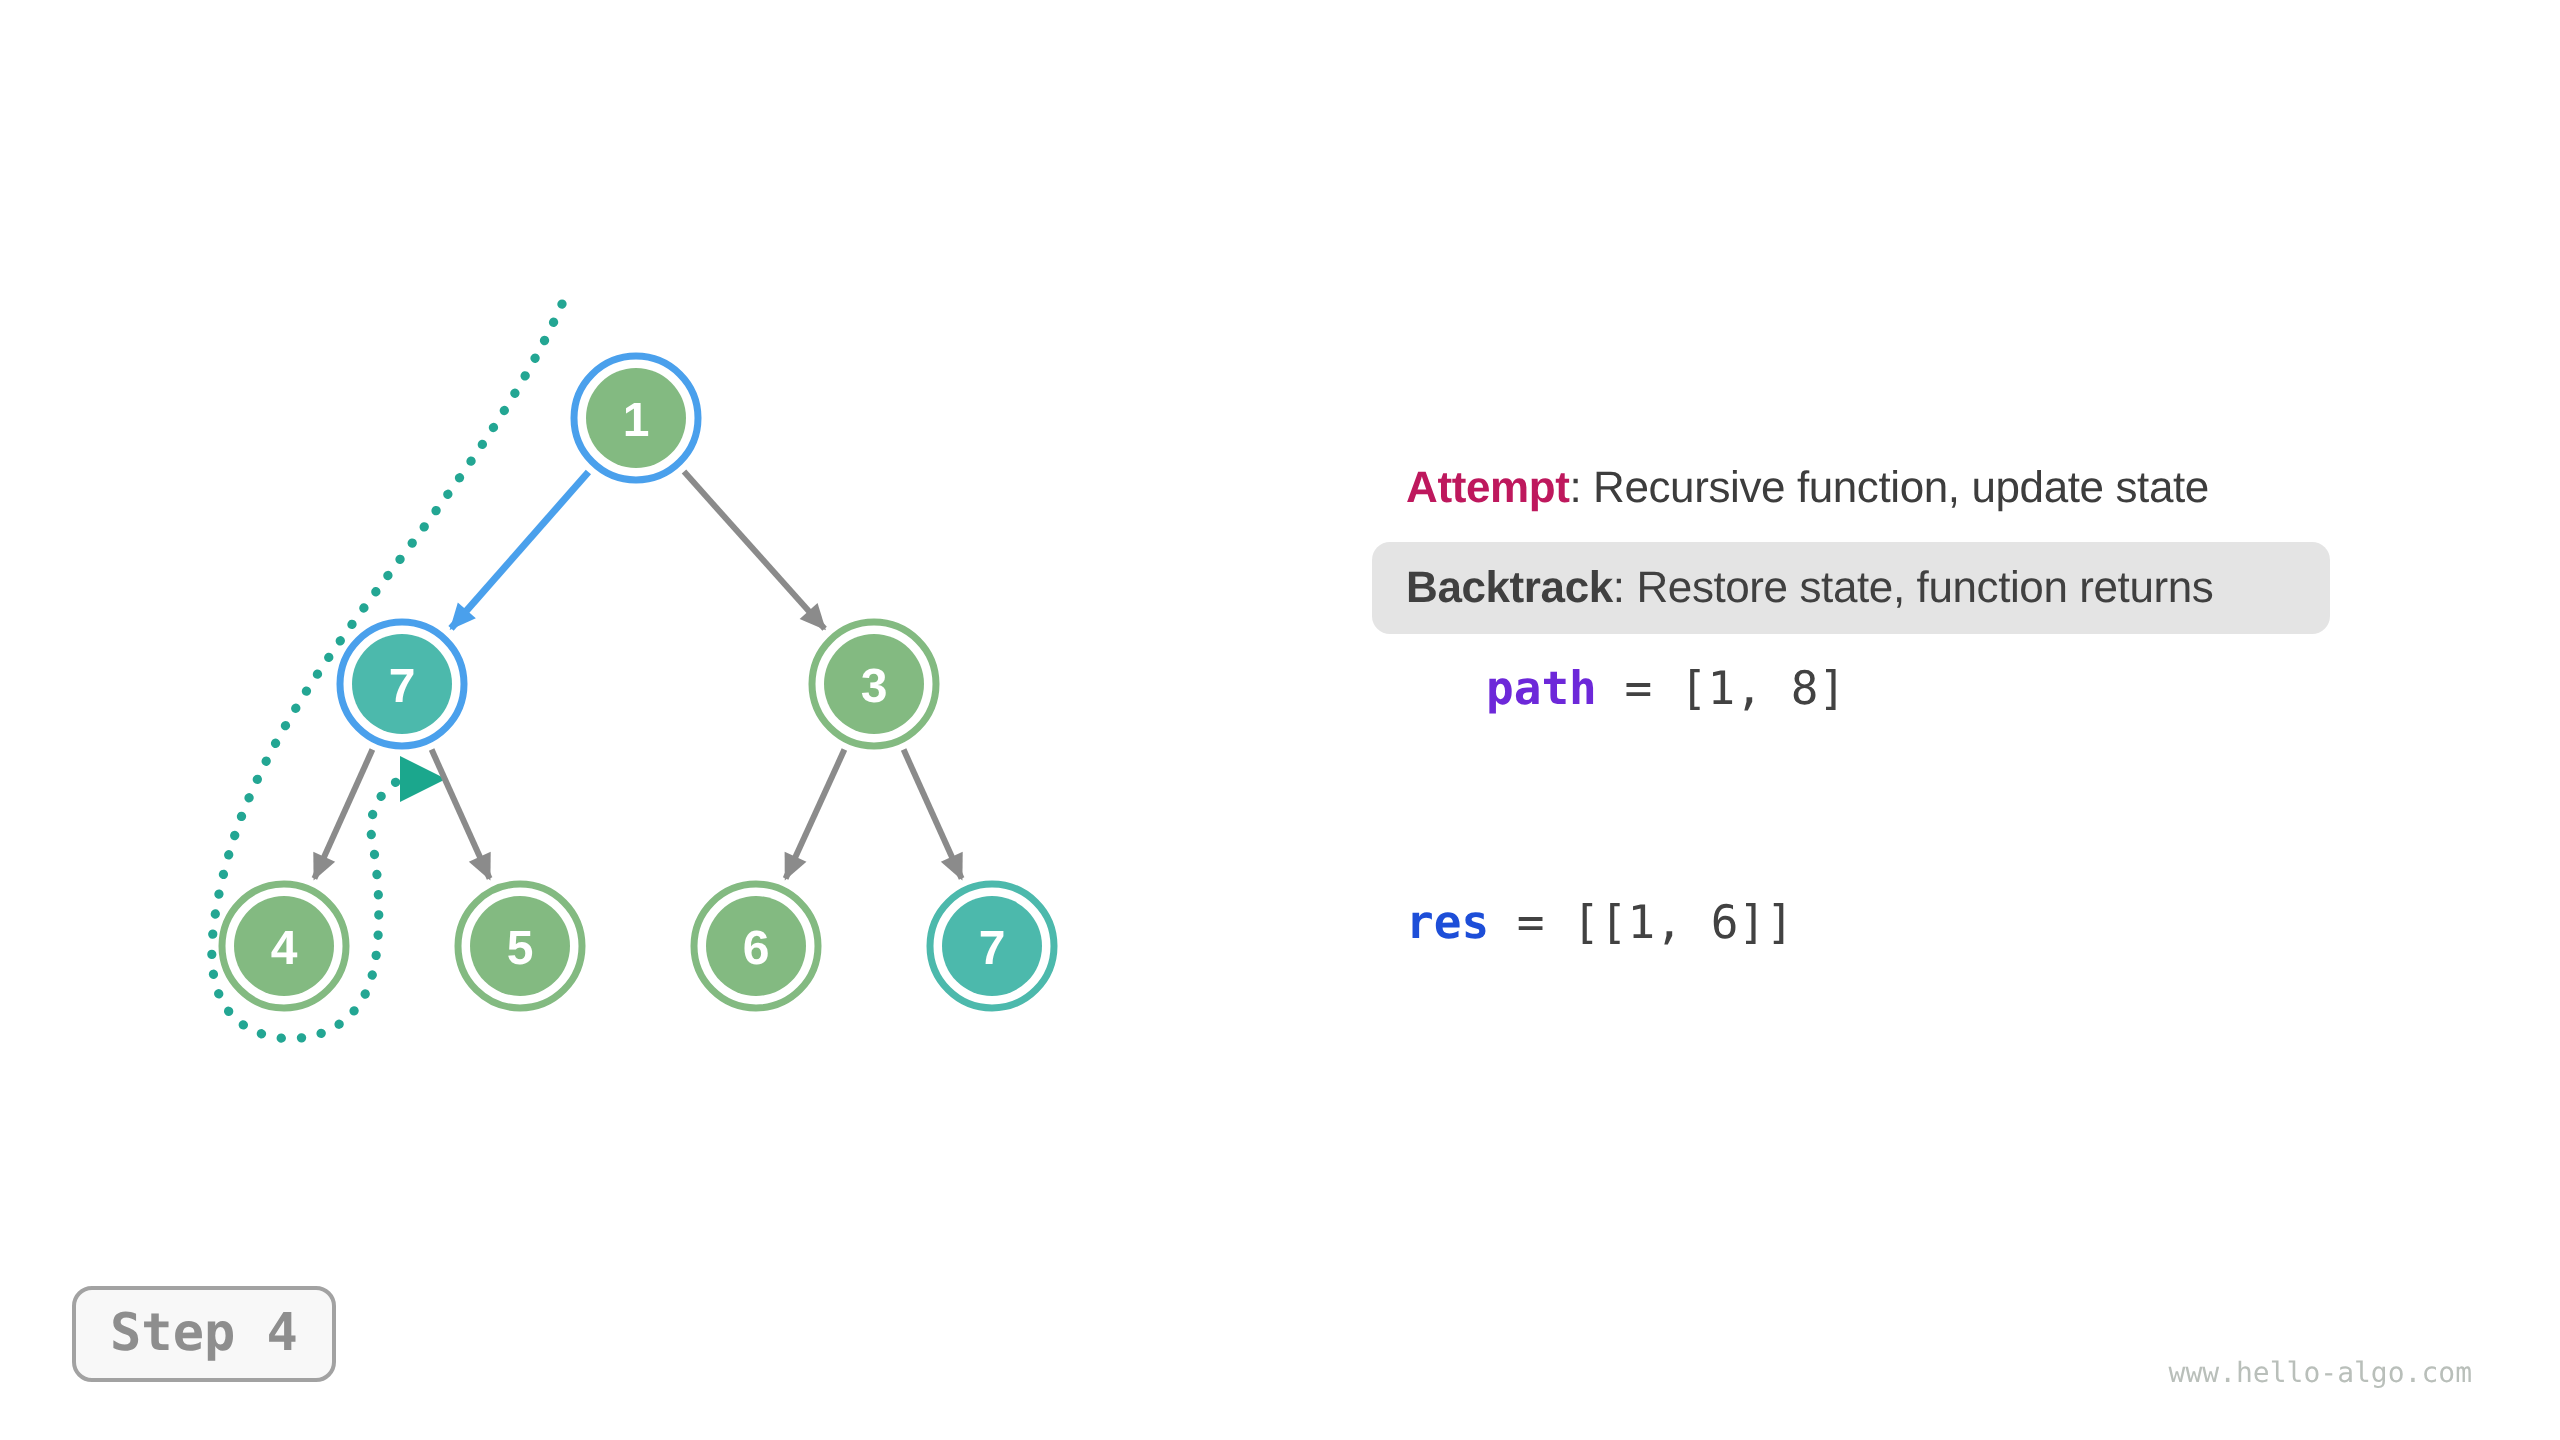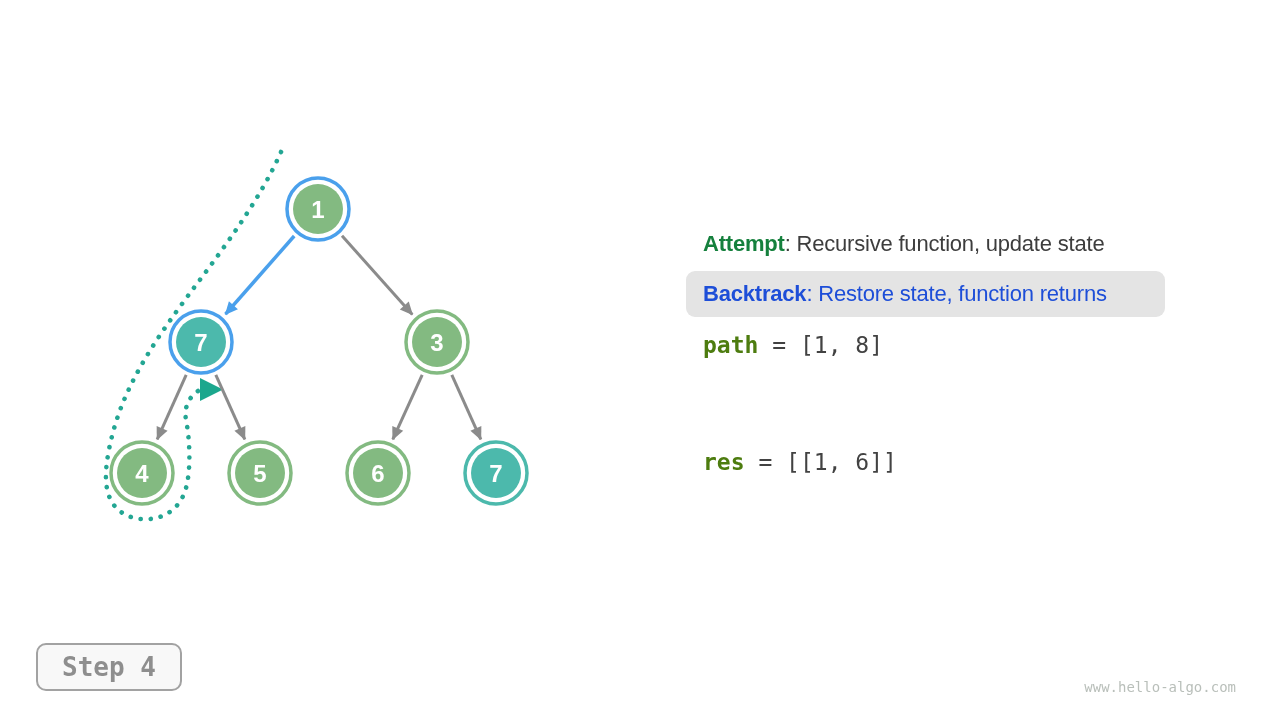--- a/index.html
+++ b/index.html
@@ -16,56 +16,56 @@
   }
 
   .panel-line {
     position: absolute;
     left: 703px;
     font-size: 22px;
     color: #3d3d3d;
     white-space: pre;
     letter-spacing: -0.2px;
   }
-  .panel-line b { font-weight: bold; color: #15803d; }
+  .panel-line b { font-weight: bold; color: #be185d; }
 
   .highlight-box {
     position: absolute;
     left: 686px;
     top: 271px;
     width: 479px;
     height: 46px;
     background: #e4e4e4;
     border-radius: 9px;
   }
   .highlight-inner {
     padding: 10px 0 0 17px;
     font-size: 22px;
-    color: #1d4ed8;
+    color: #404040;
     white-space: pre;
     letter-spacing: -0.2px;
   }
 
   .code-line {
     position: absolute;
     left: 703px;
     font-family: "DejaVu Sans Mono", monospace;
     font-size: 23px;
     color: #424242;
     white-space: pre;
   }
   .code-var { font-weight: bold; }
-  .var-path { color: #4d7c0f; }
-  .var-res  { color: #4d7c0f; }
+  .var-path { color: #6d28d9; margin-left: 40px; }
+  .var-res  { color: #1d4ed8; }
 
   .step-badge {
     position: absolute;
     left: 36px;
     top: 643px;
-    width: 146px;
+    width: 132px;
     height: 48px;
     background: #f8f8f8;
     border: 2px solid #a2a2a2;
     border-radius: 10px;
     display: flex;
     align-items: center;
     justify-content: center;
     font-family: "DejaVu Sans Mono", monospace;
     font-weight: bold;
     font-size: 26px;

